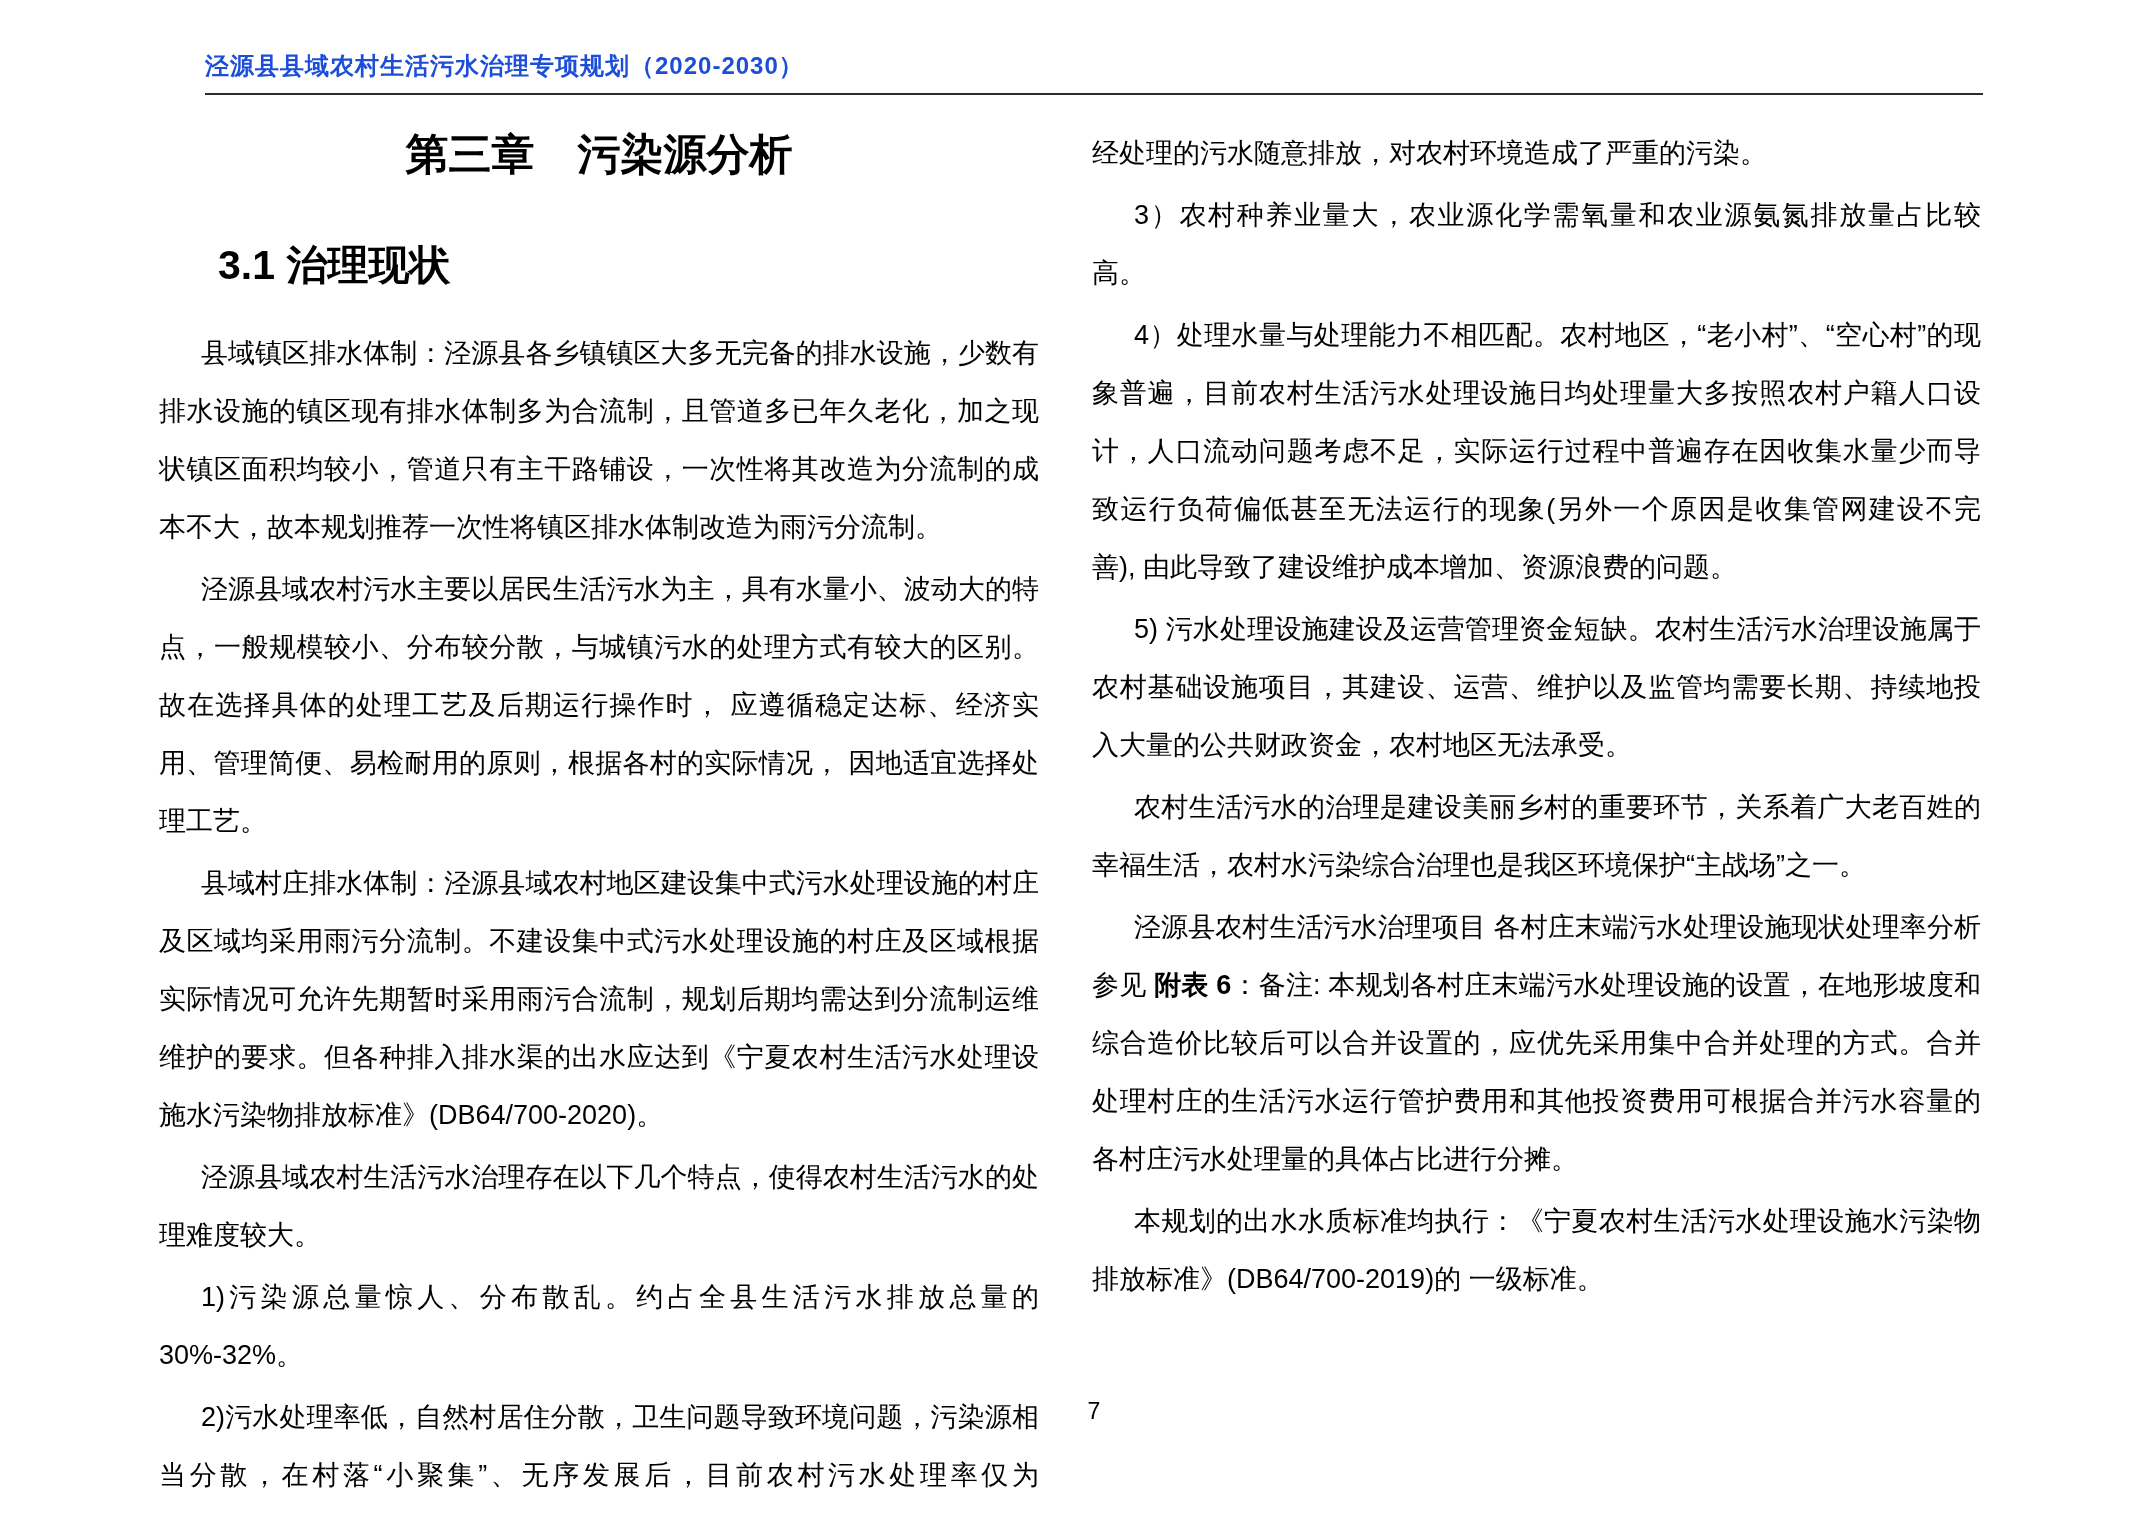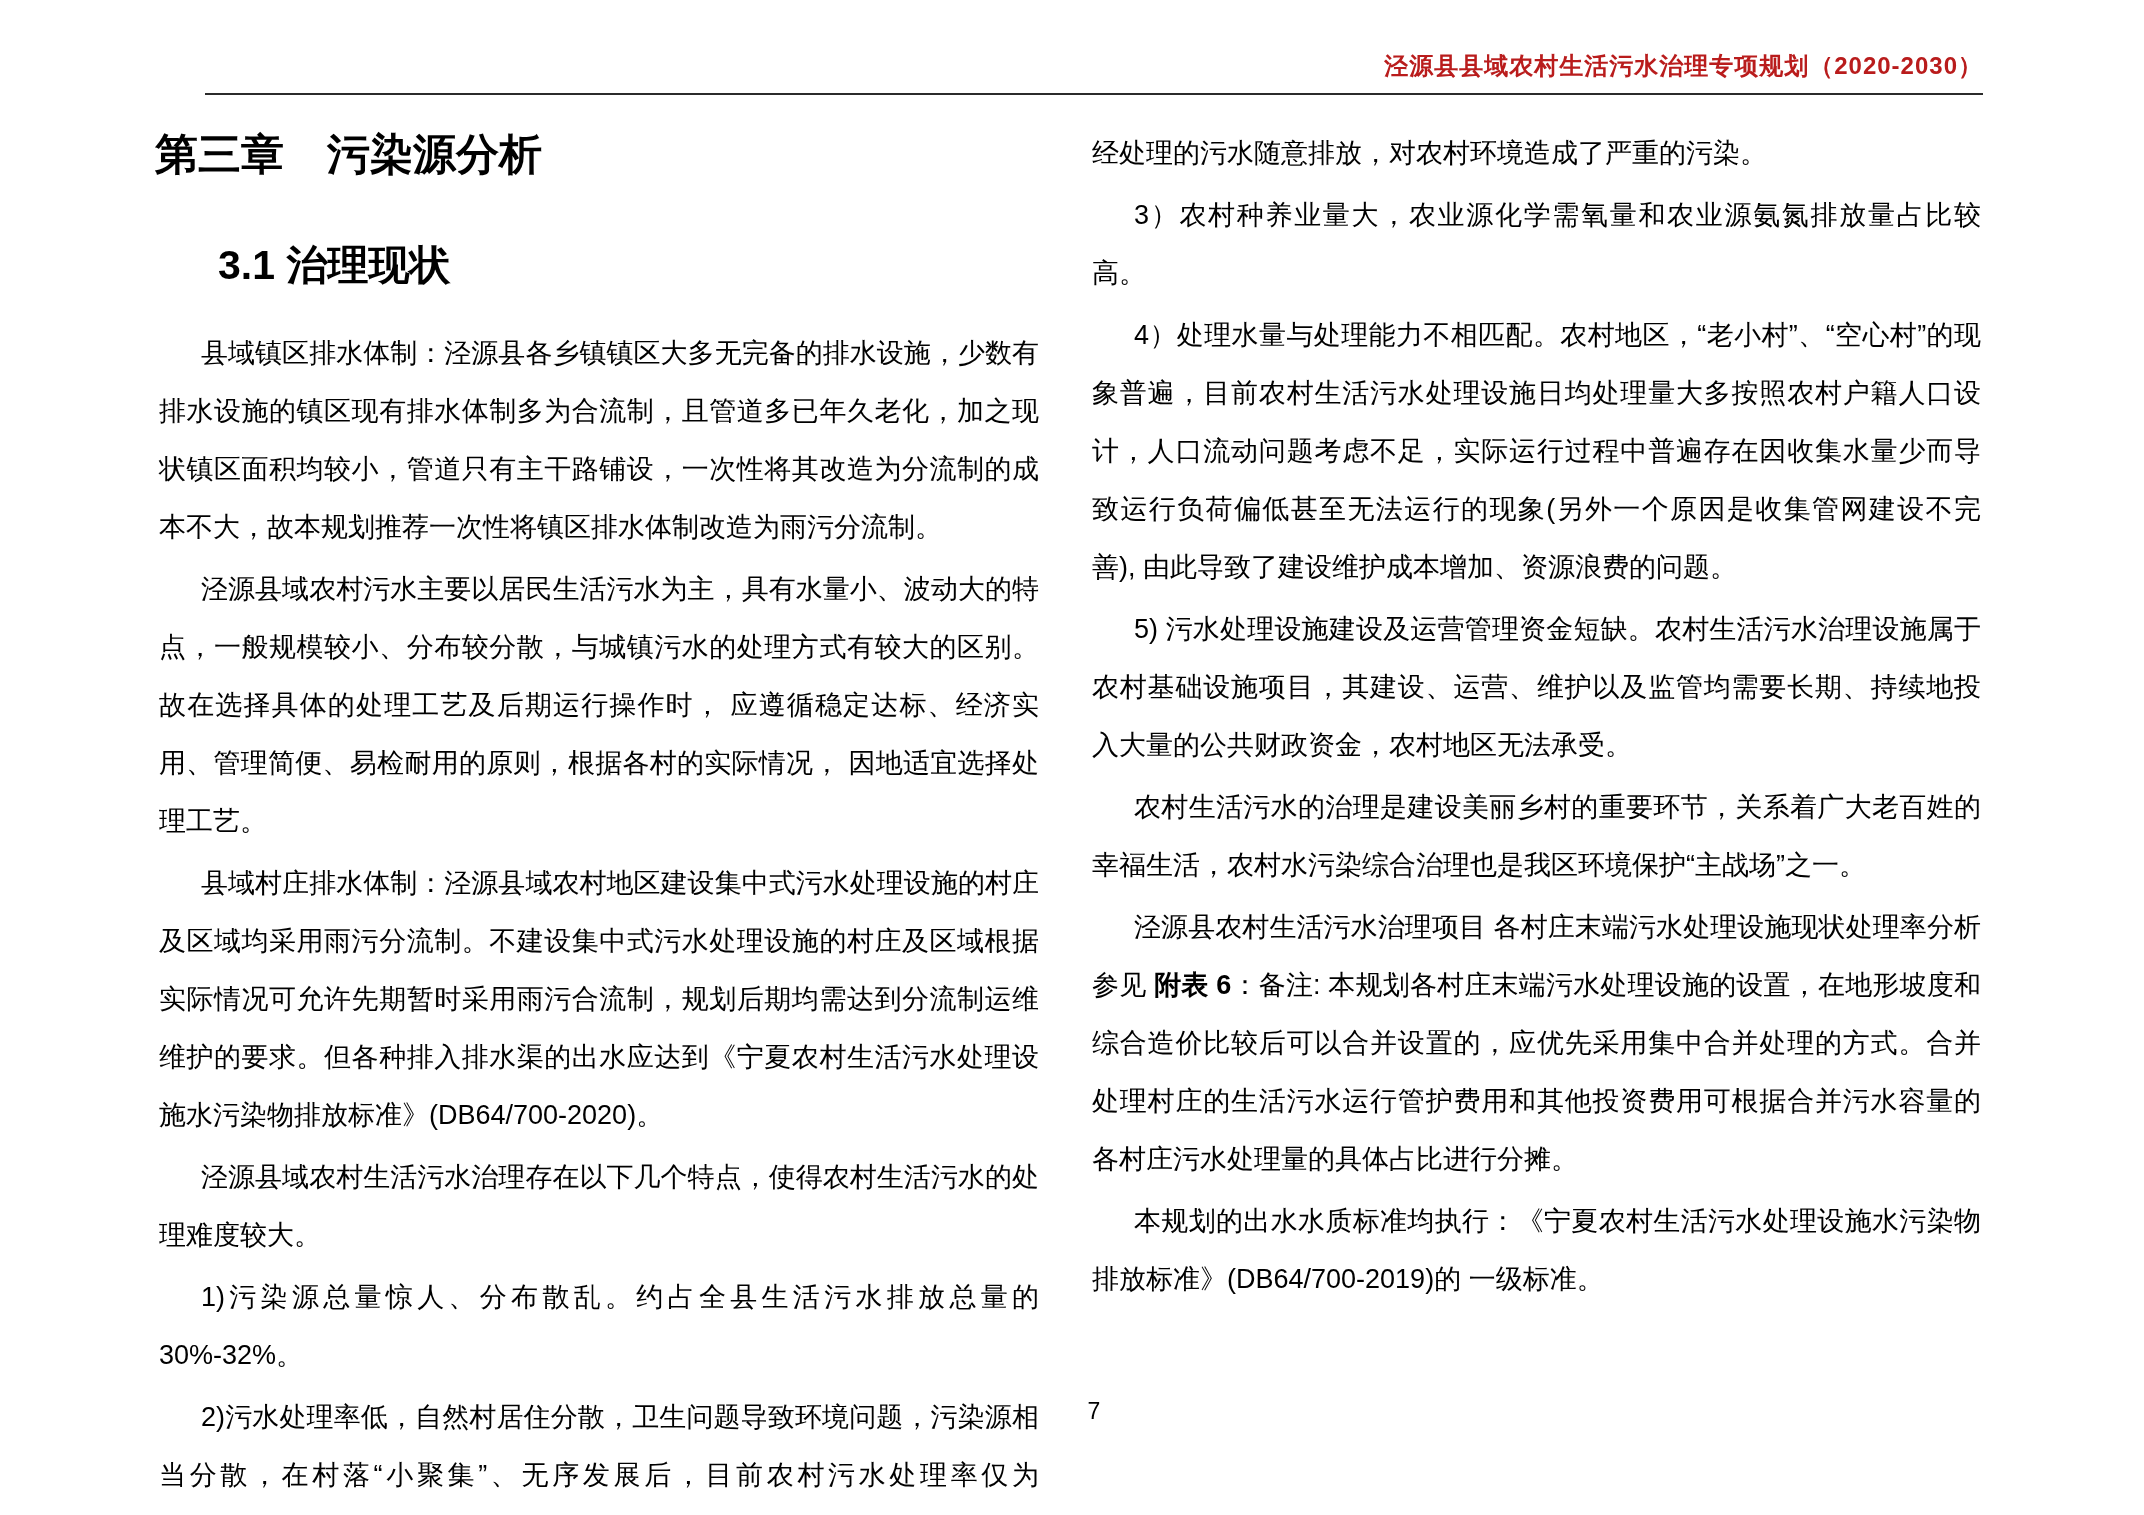--- a/index.html
+++ b/index.html
@@ -10,40 +10,40 @@
     height: 1515px;
     overflow: hidden;
     font-family: "Liberation Sans", sans-serif;
     color: #000000;
   }
   .page-header {
     position: absolute;
     top: 50px;
     left: 205px;
     width: 1778px;
-    text-align: right;
+    text-align: left;
     font-size: 24px;
     font-weight: bold;
     letter-spacing: 1px;
-    color: #b91c1c;
+    color: #1d4ed8;
   }
   .header-rule {
     position: absolute;
     top: 93px;
     left: 205px;
     width: 1778px;
     height: 0;
     border-top: 2px solid #2b2b2b;
   }
   .chapter-title {
     position: absolute;
     top: 126px;
     left: 155px;
     width: 888px;
-    text-align: left;
+    text-align: center;
     font-size: 43px;
     font-weight: bold;
   }
   .section-heading {
     position: absolute;
     top: 238px;
     left: 218px;
     font-size: 41px;
     font-weight: bold;
   }

